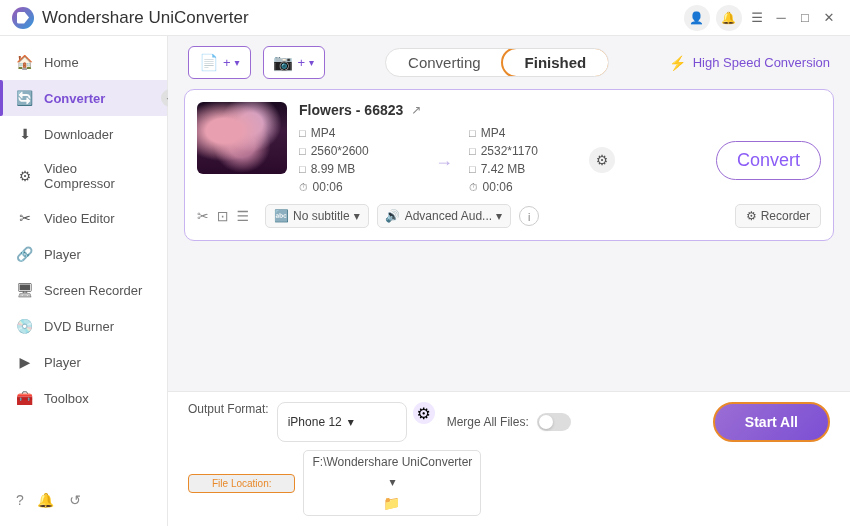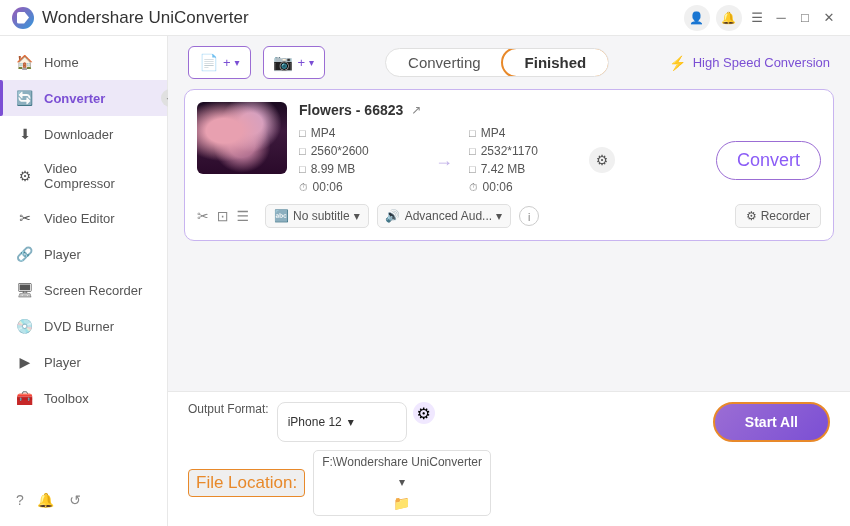--- a/index.html
+++ b/index.html
@@ -439,25 +439,25 @@
       box-shadow: 0 1px 3px rgba(0,0,0,0.2);
     }
 
     .bottom-row2 {
       display: flex;
       align-items: center;
       gap: 8px;
       margin-left: 0;
     }
     .file-location-label {
-      font-size: 17px;
+      font-size: 10px;
       color: #e8892a;
       border: 1px solid #e8892a;
       border-radius: 4px;
-      padding: 3px 7px;
+      padding: 3px 23px;
       cursor: pointer;
     }
     .file-path {
       display: flex;
       align-items: center;
       gap: 6px;
       padding: 4px 8px;
       border: 1px solid #e0e0e0;
       border-radius: 5px;
       background: white;
@@ -671,20 +671,26 @@
     <div class="bottom-bar">
       <div class="bottom-bar-inner">
         <div class="bottom-row1">
           <span class="output-format-label">Output Format:</span>
           <div style="width:8px;"></div>
           <button class="output-format-select">
             <span>iPhone 12</span>
             <span>▾</span>
           </button>
           <div class="format-icon">⚙</div>
+          <div class="merge-files">
+            <span>Merge All Files:</span>
+            <div class="toggle">
+              <div class="toggle-knob"></div>
+            </div>
+          </div>
           <div class="spacer"></div>
           <button class="start-all-btn">Start All</button>
         </div>
         <div class="bottom-row2">
           <button class="file-location-label">File Location:</button>
           <div class="file-path">
             <span>F:\Wondershare UniConverter</span>
             <span>▾</span>
             <span class="folder-icon">📁</span>
           </div>

